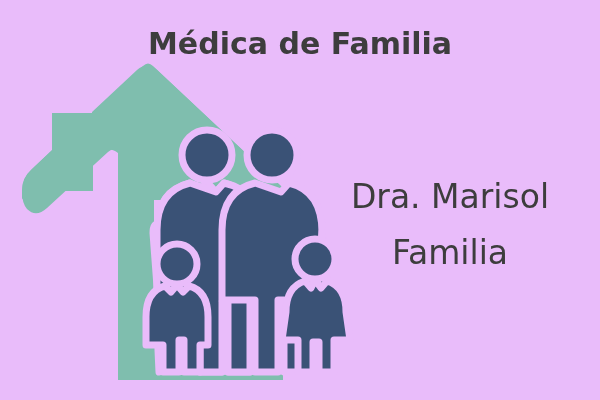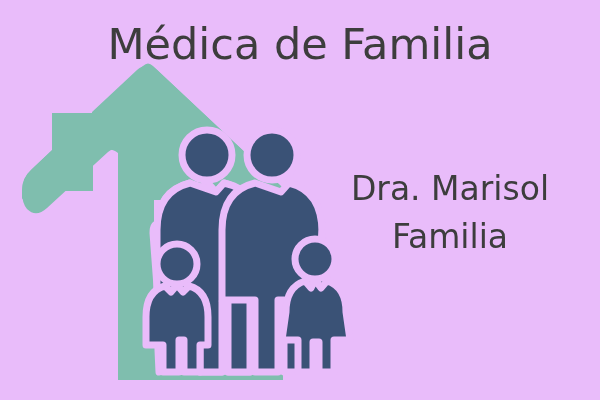--- a/index.html
+++ b/index.html
@@ -26,40 +26,41 @@
     top: 0;
     width: 600px;
     height: 400px;
   }
   .title {
     position: absolute;
     left: 0;
     top: 18px;
     width: 600px;
     text-align: center;
-    font-size: 43px;
+    font-size: 30px;
     line-height: 52px;
-    font-weight: 400;
+    font-weight: 700;
     color: #3d3d3d;
     letter-spacing: 0px;
     white-space: nowrap;
   }
   .doctor-name {
     position: absolute;
     left: 330px;
     top: 165px;
     width: 240px;
     text-align: center;
     font-size: 33px;
     line-height: 48px;
     font-weight: 400;
     color: #3d3d3d;
   }
   .doctor-name .nm-line {
     display: block;
+    margin-top: 8px;
   }
 </style>
 </head>
 <body>
 
 <div id="card" style="background: rgb(233, 188, 250);">
 
   <svg id="artwork" viewBox="0 0 600 400" xmlns="http://www.w3.org/2000/svg">
 
     <g>

